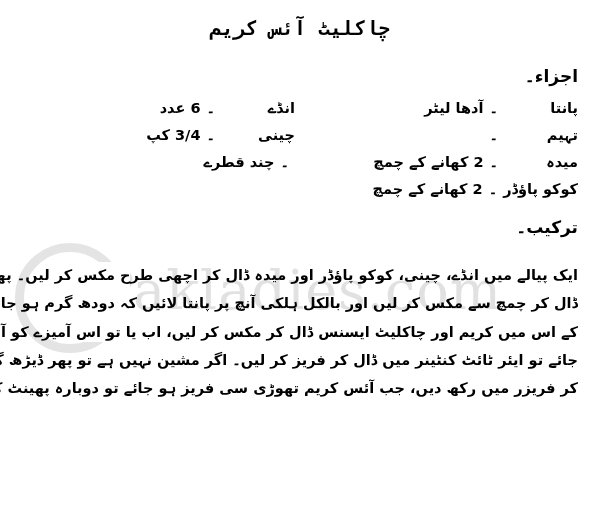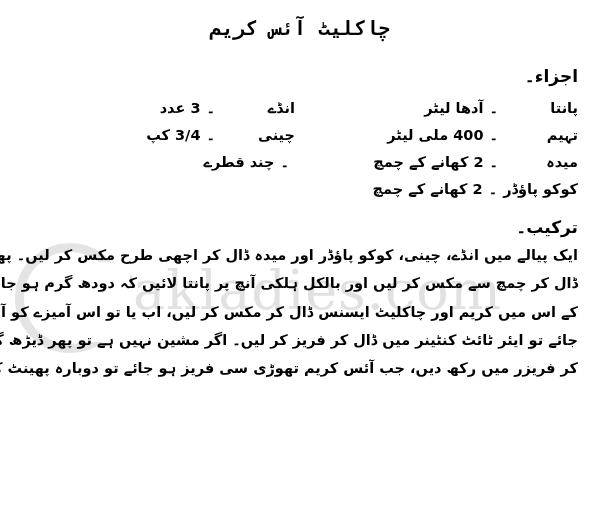--- a/index.html
+++ b/index.html
@@ -113,21 +113,21 @@
     display: inline-block;
   }
   .ing.empty {
     visibility: hidden;
   }
 
   .method-heading {
     direction: rtl;
     font-size: 17px;
     font-weight: bold;
-    margin: 20px 0 4px 0;
+    margin: 20px 0 24px 0;
     padding-right: 4px;
     position: relative;
     z-index: 8;
   }
 
   .method-body {
     direction: rtl;
     text-align: justify;
     text-align-last: right;
     font-size: 14.5px;
@@ -161,27 +161,26 @@
 
   <div class="ingredients">
     <div class="ing">
       <span class="name">پانتا</span>
       <span class="dash">۔</span>
       <span class="amount">آدھا لیٹر</span>
     </div>
     <div class="ing">
       <span class="name">انڈے</span>
       <span class="dash">۔</span>
-      <span class="amount">3 عدد</span>
+      <span class="amount">6 عدد</span>
     </div>
 
     <div class="ing">
       <span class="name">تہیم</span>
       <span class="dash">۔</span>
-      <span class="amount">400 ملی لیٹر</span>
     </div>
     <div class="ing">
       <span class="name">چینی</span>
       <span class="dash">۔</span>
       <span class="amount">3/4 کپ</span>
     </div>
 
     <div class="ing">
       <span class="name">میدہ</span>
       <span class="dash">۔</span>

